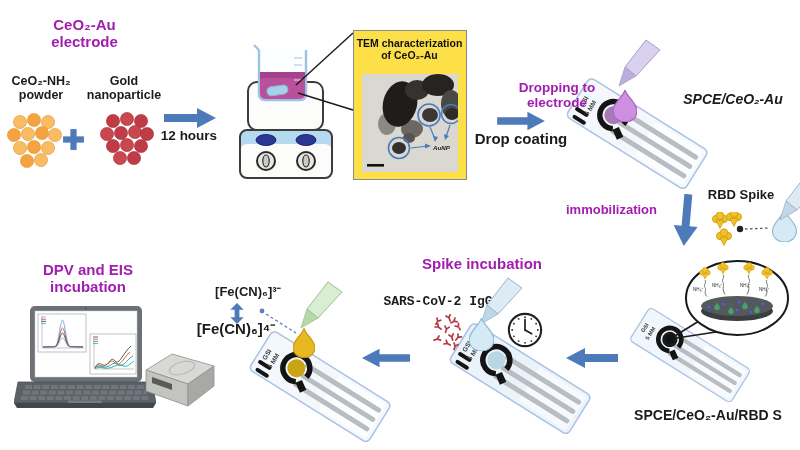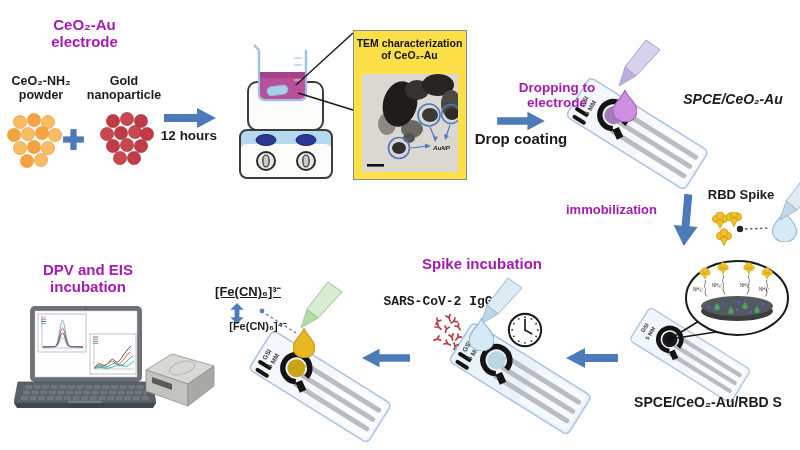--- a/index.html
+++ b/index.html
@@ -315,21 +315,21 @@
     </g>
     <g fill="#5a64b4" stroke="#3f4a9e" stroke-width="0.5">
       <circle cx="24" cy="47" r="1.8"></circle>
         <circle cx="38" cy="44" r="1.8"></circle>
         <circle cx="52" cy="50" r="1.8"></circle>
       <circle cx="66" cy="52" r="1.8"></circle>
         <circle cx="78" cy="44" r="1.8"></circle>
         <circle cx="54" cy="42" r="1.8"></circle>
     </g>
   </svg>
-  <div class="t" style="left:616px;top:395px;width:184px;font-size:14px;">SPCE/CeO₂-Au/RBD S</div>
+  <div class="t" style="left:616px;top:408px;width:184px;font-size:14px;">SPCE/CeO₂-Au/RBD S</div>
 
   <svg class="abs" style="left:565px;top:346px;" width="54" height="24" viewBox="0 0 52 24">
     <polygon points="52,8 19,8 19,2 0,12 19,22 19,16 52,16" fill="#4d7ab9"></polygon>
   </svg>
   <div class="t blue" style="left:398px;top:255px;width:168px;font-size:15px;">Spike incubation</div>
   <div class="t" style="left:380px;top:295px;width:116px;font-size:13px;font-family:Liberation Mono, monospace;">SARS-CoV-2 IgG</div>
 
   <svg class="abs" style="left:433px;top:314px;" width="34" height="38" viewBox="0 0 34 38">
     <g stroke="#b23a42" stroke-width="1.7" fill="none" stroke-linecap="round">
       <g transform="translate(4,4) rotate(30)">
@@ -391,25 +391,25 @@
         <circle cx="8.3" cy="13.3" r="1"></circle>
         <circle cx="13.3" cy="8.3" r="1"></circle>
     </g>
     <line x1="20" y1="20" x2="20" y2="9" stroke="#1f1f1f" stroke-width="1.8" stroke-linecap="round"></line>
     <line x1="20" y1="20" x2="27" y2="24" stroke="#1f1f1f" stroke-width="1.8" stroke-linecap="round"></line>
   </svg>
 
   <svg class="abs" style="left:362px;top:346px;" width="48" height="24" viewBox="0 0 52 24">
     <polygon points="52,8 19,8 19,2 0,12 19,22 19,16 52,16" fill="#4d7ab9"></polygon>
   </svg>
-  <div class="t" style="left:196px;top:285px;width:104px;font-size:13px;text-decoration:underline;">[Fe(CN)₆]³⁻</div>
+  <div class="t" style="left:196px;top:285px;width:104px;font-size:13px;">[Fe(CN)₆]³⁻</div>
   <svg class="abs" style="left:229px;top:303px;" width="16" height="21" viewBox="0 0 16 22">
     <polygon points="8,0 15,7 10.5,7 10.5,15 15,15 8,22 1,15 5.5,15 5.5,7 1,7" fill="#4d7ab9"></polygon>
   </svg>
-  <div class="t" style="left:202px;top:320px;width:112px;font-size:11px;">[Fe(CN)₆]⁴⁻</div>
+  <div class="t" style="left:180px;top:320px;width:112px;font-size:15px;">[Fe(CN)₆]⁴⁻</div>
 
   <svg class="abs" style="left:296px;top:280px;" width="50" height="52" viewBox="0 0 46 52">
     <polygon points="30,2 44,12 20,38 9,29" fill="#d9edd2" stroke="#9bbf90" stroke-width="1"></polygon>
     <polygon points="20,38 9,29 3,48" fill="#b5d9a8" stroke="#9bbf90" stroke-width="0.8"></polygon>
   </svg>
   <svg class="abs" style="left:293px;top:328px;" width="22" height="30" viewBox="0 0 24 32">
     <path d="M12,0 C14,7 24,13 24,21 C24,27.6 18.6,32 12,32 C5.4,32 0,27.6 0,21 C0,13 10,7 12,0 Z" fill="#e8b822" stroke="#c89410" stroke-width="1.2"></path>
   </svg>
 
   <div class="t blue" style="left:14px;top:261px;width:148px;font-size:15px;">

